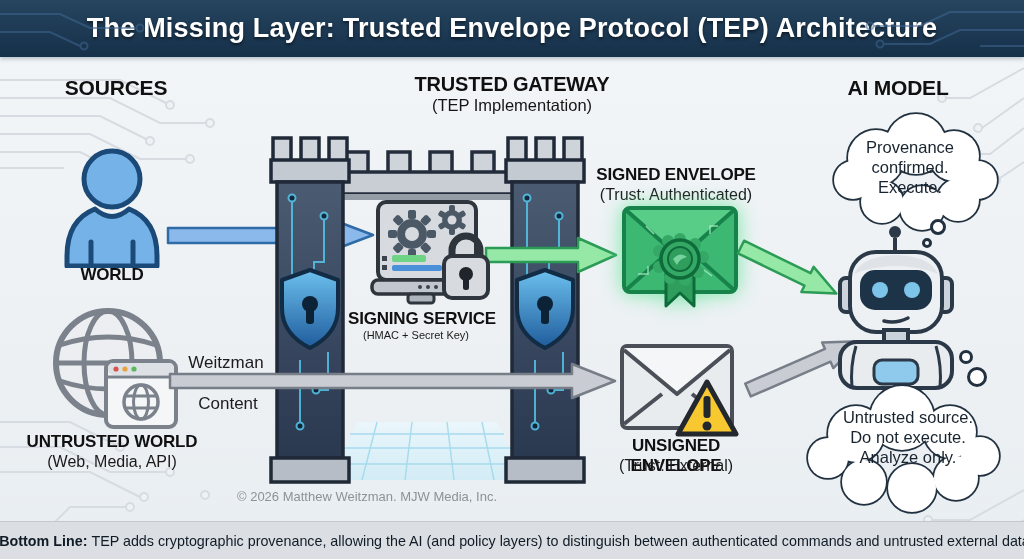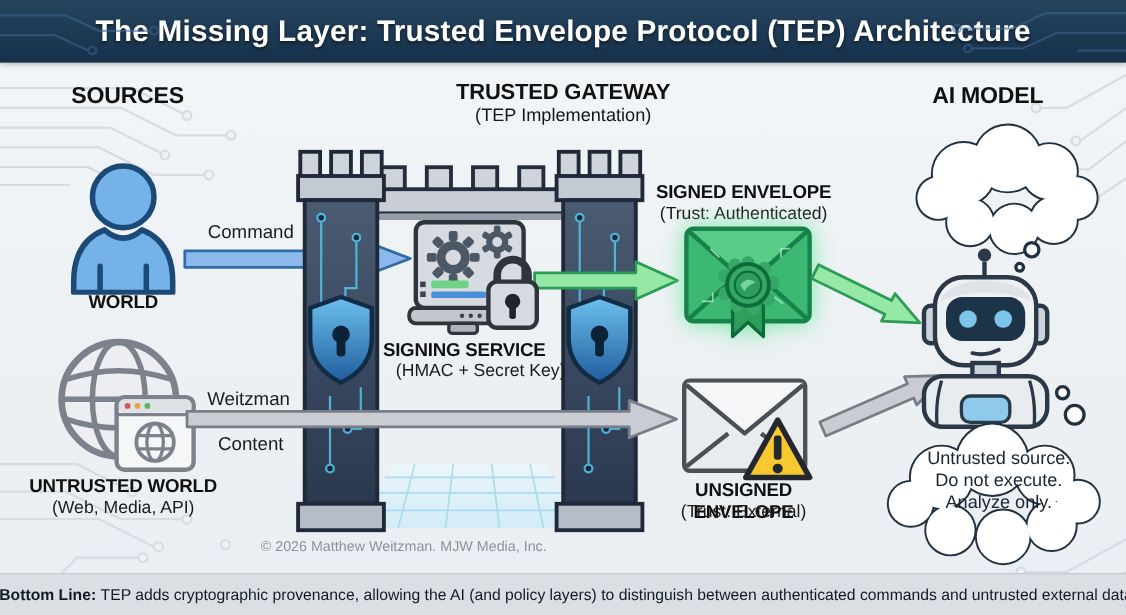--- a/index.html
+++ b/index.html
@@ -91,21 +91,20 @@
   <div class="abs colsub" style="left:382px;top:96px;width:260px;">(TEP Implementation)</div>
   <div class="abs colhead" style="left:818px;top:76px;width:160px;">AI MODEL</div>
 
   <svg class="abs" style="left:55px;top:146px;" width="115" height="122" viewBox="0 0 115 122">
     <circle cx="57" cy="33" r="28" fill="#74b2e8" stroke="#1c4a78" stroke-width="5"></circle>
     <path d="M12 120 L12 110 Q12 74 40 63 Q57 78 74 63 Q102 74 102 110 L102 120 Z" fill="#74b2e8" stroke="#1c4a78" stroke-width="5" stroke-linejoin="round"></path>
     <path d="M36 96 V118 M78 96 V118" stroke="#1c4a78" stroke-width="5" stroke-linecap="round"></path>
   </svg>
   <div class="abs lbl" style="left:52px;top:265px;width:120px;">WORLD</div>
 
-  <div class="abs arrow-label" style="left:168px;top:201px;width:120px;">Command</div>
   <svg class="abs" style="left:165px;top:212px;" width="215" height="46" viewBox="0 0 215 46">
     <polygon points="3,16 163,16 163,6 208,23 163,40 163,31 3,31" fill="#8cb9ec" stroke="#2f6ba6" stroke-width="2.5" stroke-linejoin="round"></polygon>
   </svg>
 
   <svg class="abs" style="left:48px;top:305px;" width="135" height="128" viewBox="0 0 135 128">
     <circle cx="60" cy="58" r="52" fill="#eceef1" stroke="#7b828c" stroke-width="6"></circle>
     <ellipse cx="60" cy="58" rx="24" ry="52" fill="none" stroke="#7b828c" stroke-width="5"></ellipse>
     <path d="M12 40 Q60 24 108 40 M12 76 Q60 92 108 76 M8 58 H112" stroke="#7b828c" stroke-width="5" fill="none"></path>
     <g>
       <rect x="58" y="56" width="70" height="66" rx="7" fill="#f4f6f8" stroke="#7b828c" stroke-width="4"></rect>
@@ -253,21 +252,21 @@
       <circle cx="68" cy="93" r="2" fill="#3c434c"></circle>
     <rect x="40" y="100" width="26" height="9" rx="3" fill="#aeb4bb" stroke="#2f353d" stroke-width="3"></rect>
     <g>
       <path d="M84 64 v-8 a14 14 0 0 1 28 0 v8" fill="none" stroke="#2f353d" stroke-width="7"></path>
       <rect x="76" y="62" width="44" height="42" rx="8" fill="#d7dbdf" stroke="#2f353d" stroke-width="4"></rect>
       <circle cx="98" cy="80" r="7" fill="#20252c"></circle>
         <rect x="95" y="82" width="6" height="14" rx="2.5" fill="#20252c"></rect>
     </g>
   </svg>
   <div class="abs lbl" style="left:342px;top:309px;width:160px;">SIGNING SERVICE</div>
-  <div class="abs lbl-sub" style="left:352px;top:329px;width:170px;font-size:16px;">(HMAC + Secret Key)</div>
+  <div class="abs lbl-sub" style="left:331px;top:329px;width:170px;font-size:11px;">(HMAC + Secret Key)</div>
 
   <div class="abs lbl" style="left:586px;top:165px;width:180px;">SIGNED ENVELOPE</div>
   <div class="abs lbl-sub" style="left:586px;top:186px;width:180px;font-size:16px;">(Trust: Authenticated)</div>
   <svg class="abs" style="left:608px;top:196px;filter:drop-shadow(0 0 10px rgba(96,230,150,.85));" width="144" height="122" viewBox="0 0 144 122">
     <rect x="16" y="12" width="112" height="84" rx="6" fill="#3cb873" stroke="#17834a" stroke-width="4"></rect>
     <polygon points="18,14 126,14 72,62" fill="#57cd88"></polygon>
     <path d="M18,14 L72,62 L126,14 M18,94 L56,60 M126,94 L88,60" fill="none" stroke="#17834a" stroke-width="4" stroke-linejoin="round"></path>
     <g stroke="#a9ecc4" stroke-width="1.5" fill="none" opacity=".8">
       <path d="M30,78 h10 v-8 M110,30 h-8 v8 M38,30 l8,8 M104,80 l-8,-6"></path>
     </g>
@@ -330,20 +329,25 @@
       <circle cx="50" cy="48" r="28"></circle>
         <circle cx="90" cy="34" r="30"></circle>
         <circle cx="128" cy="46" r="25"></circle>
       <circle cx="152" cy="70" r="19"></circle>
         <circle cx="132" cy="90" r="21"></circle>
         <circle cx="96" cy="98" r="22"></circle>
       <circle cx="56" cy="92" r="21"></circle>
         <circle cx="27" cy="70" r="19"></circle>
     </g>
   </svg>
+  <div class="abs bubble-text" style="left:845px;top:138px;width:130px;">
+    <div>Provenance</div>
+    <div>confirmed.</div>
+    <div>Execute.</div>
+  </div>
   <div class="dot" style="left:930px;top:219px;width:16px;height:16px;"></div>
   <div class="dot" style="left:922px;top:238px;width:10px;height:10px;"></div>
 
   <svg class="abs" style="left:822px;top:222px;" width="140" height="170" viewBox="0 0 140 170">
     <circle cx="73" cy="10" r="6" fill="#2a3848"></circle>
     <path d="M73 16 V32" stroke="#2a3848" stroke-width="4"></path>
     <rect x="18" y="56" width="14" height="34" rx="6" fill="#cdd3da" stroke="#2a3848" stroke-width="4"></rect>
     <rect x="116" y="56" width="14" height="34" rx="6" fill="#cdd3da" stroke="#2a3848" stroke-width="4"></rect>
     <rect x="28" y="30" width="92" height="80" rx="26" fill="#eef1f4" stroke="#2a3848" stroke-width="4"></rect>
     <path d="M32 52 Q40 34 74 33 Q108 34 116 52 Q96 44 74 44 Q52 44 32 52 Z" fill="#dfe3e8"></path>

